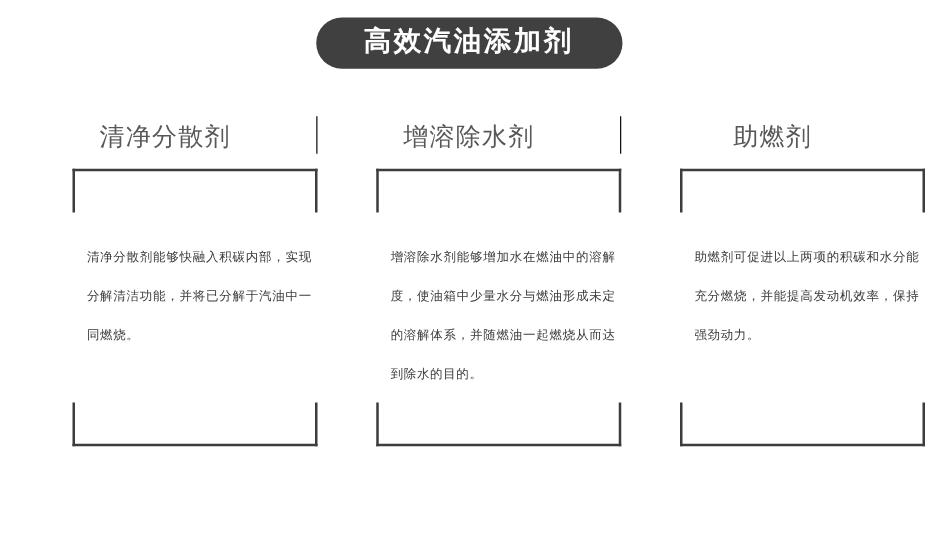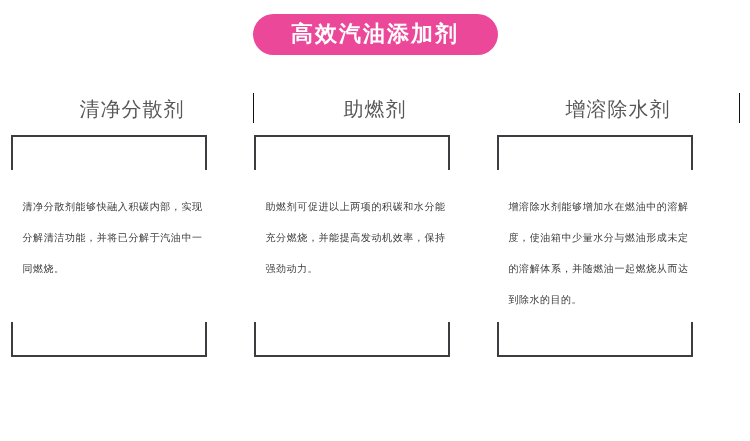--- a/index.html
+++ b/index.html
@@ -24,21 +24,21 @@
     height: 70px;
     display: flex;
     align-items: flex-start;
     justify-content: center;
   }
   .title-pill {
     margin-top: 14px;
     width: 245px;
     height: 41px;
     border-radius: 21px;
-    background: #ec4899;
+    background: #404040;
     color: #ffffff;
     display: flex;
     align-items: center;
     justify-content: center;
     font-size: 22px;
     font-weight: bold;
     letter-spacing: 2px;
     line-height: 1;
     box-sizing: border-box;
     padding-bottom: 2px;
@@ -52,21 +52,21 @@
     width: 750px;
     height: 300px;
     display: flex;
     justify-content: center;
   }
   .column {
     width: 243px;
     position: relative;
     display: flex;
     flex-direction: column;
-    align-items: flex-start;
+    align-items: flex-end;
   }
 
   
   .col-head {
     height: 48px;
     display: flex;
     align-items: center;
     justify-content: center;
     width: 100%;
     position: relative;
@@ -138,43 +138,43 @@
       <span class="bracket-line b-tl"></span>
       <span class="bracket-line b-tr"></span>
       <span class="bracket-line b-bl"></span>
       <span class="bracket-line b-br"></span>
       <div class="box-text">清净分散剂能够快融入积碳内部，实现分解清洁功能，并将已分解于汽油中一同燃烧。</div>
     </div>
   </div>
 
   <div class="column">
     <div class="col-head">
+      <span class="col-title">增溶除水剂</span>
+      <span class="col-divider"></span>
+    </div>
+    <div class="bracket-box">
+      <span class="bracket-line b-top"></span>
+      <span class="bracket-line b-bottom"></span>
+      <span class="bracket-line b-tl"></span>
+      <span class="bracket-line b-tr"></span>
+      <span class="bracket-line b-bl"></span>
+      <span class="bracket-line b-br"></span>
+      <div class="box-text">增溶除水剂能够增加水在燃油中的溶解度，使油箱中少量水分与燃油形成未定的溶解体系，并随燃油一起燃烧从而达到除水的目的。</div>
+    </div>
+  </div>
+
+  <div class="column">
+    <div class="col-head">
       <span class="col-title">助燃剂</span>
 
     </div>
     <div class="bracket-box">
       <span class="bracket-line b-top"></span>
       <span class="bracket-line b-bottom"></span>
       <span class="bracket-line b-tl"></span>
       <span class="bracket-line b-tr"></span>
       <span class="bracket-line b-bl"></span>
       <span class="bracket-line b-br"></span>
       <div class="box-text">助燃剂可促进以上两项的积碳和水分能充分燃烧，并能提高发动机效率，保持强劲动力。</div>
     </div>
   </div>
 
-  <div class="column">
-    <div class="col-head">
-      <span class="col-title">增溶除水剂</span>
-      <span class="col-divider"></span>
-    </div>
-    <div class="bracket-box">
-      <span class="bracket-line b-top"></span>
-      <span class="bracket-line b-bottom"></span>
-      <span class="bracket-line b-tl"></span>
-      <span class="bracket-line b-tr"></span>
-      <span class="bracket-line b-bl"></span>
-      <span class="bracket-line b-br"></span>
-      <div class="box-text">增溶除水剂能够增加水在燃油中的溶解度，使油箱中少量水分与燃油形成未定的溶解体系，并随燃油一起燃烧从而达到除水的目的。</div>
-    </div>
-  </div>
-
 </div>
 
 </body></html>

